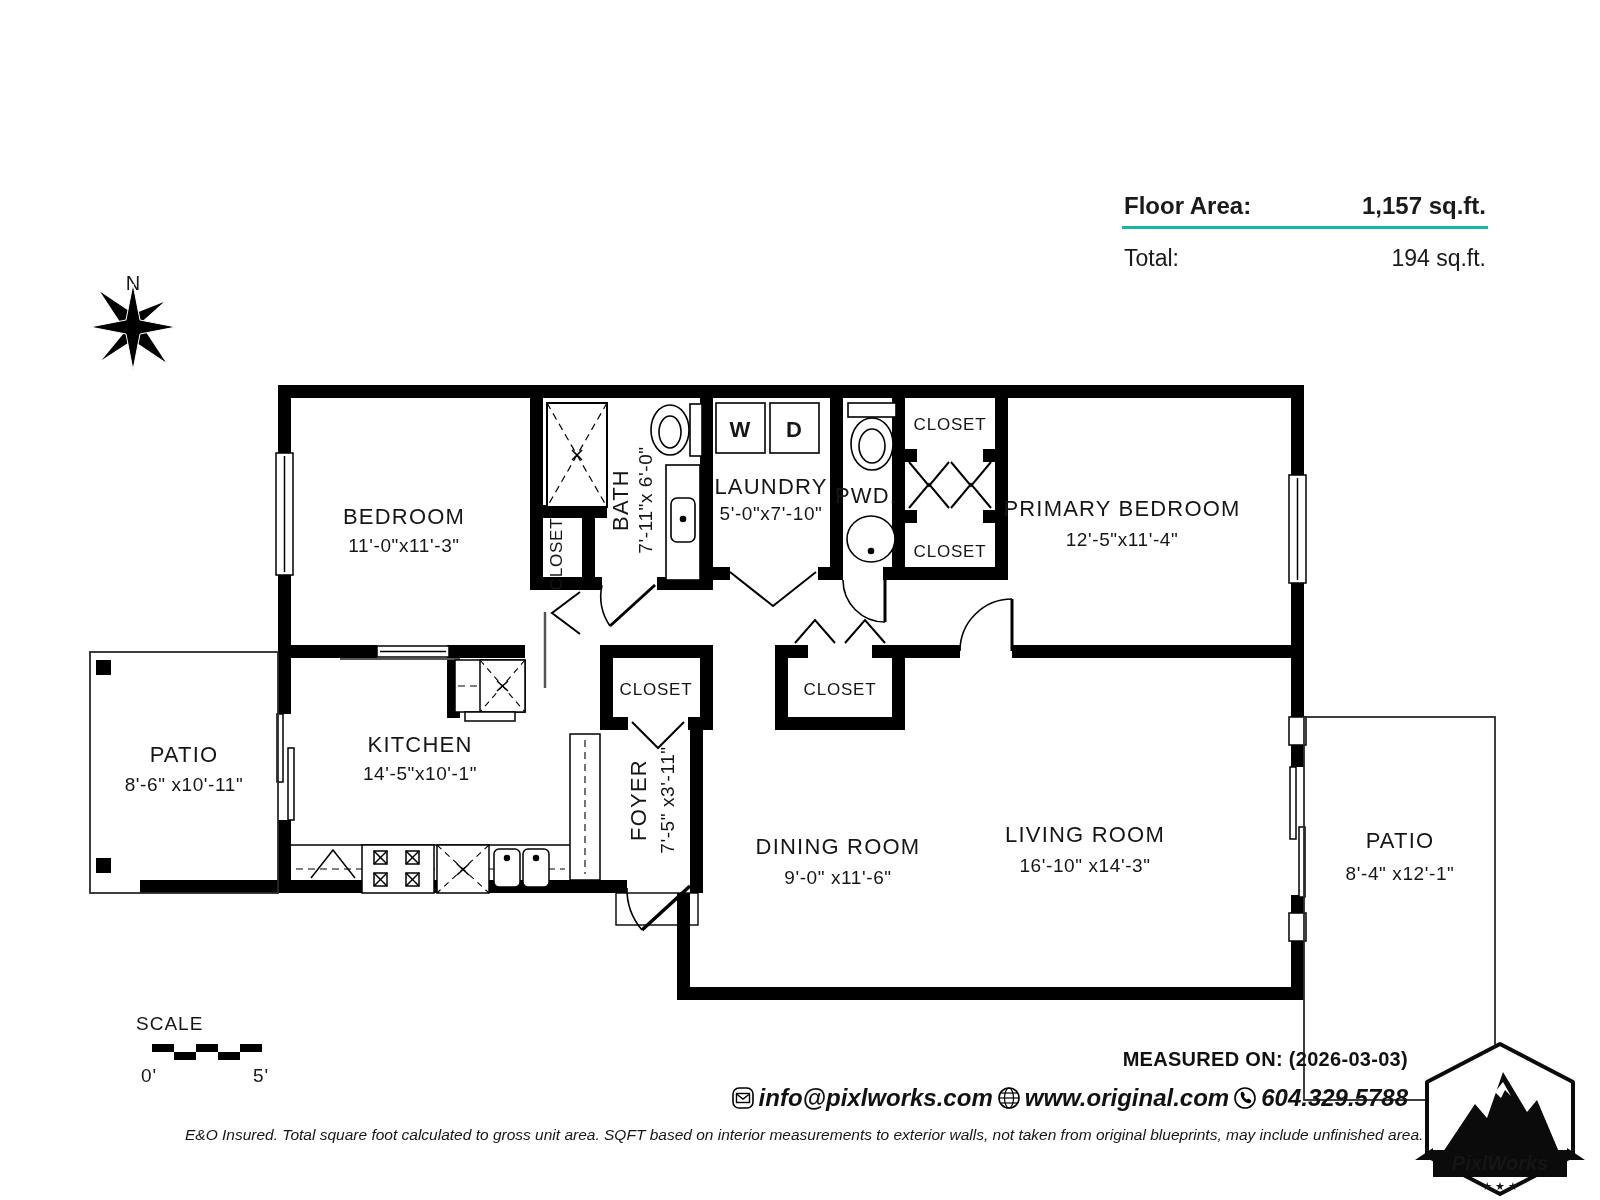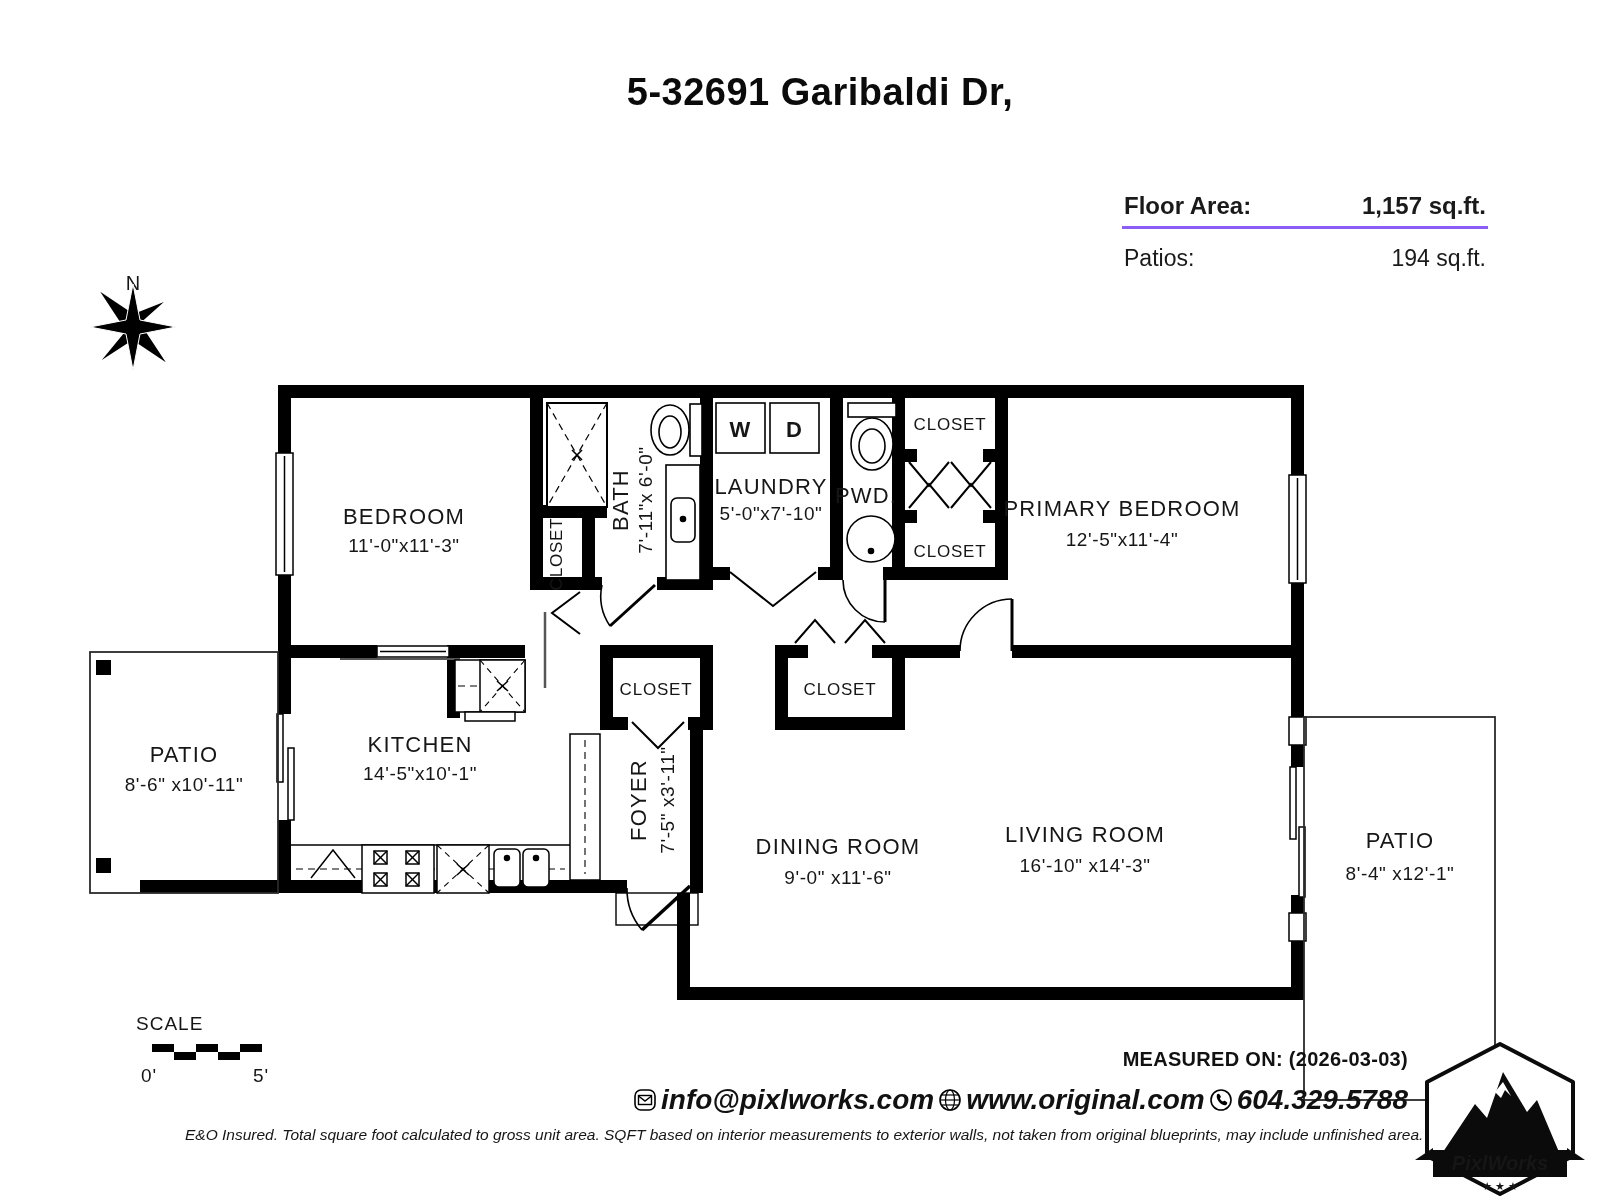--- a/index.html
+++ b/index.html
@@ -3,48 +3,47 @@
 <meta charset="utf-8">
 <style>
   html,body{margin:0;padding:0;background:#fff;}
   body{width:1600px;height:1200px;position:relative;font-family:"Liberation Sans",sans-serif;color:#111;overflow:hidden;}
   .abs{position:absolute;}
   
   .title-block{left:120px;top:70px;width:1400px;text-align:center;font-weight:bold;font-size:38px;line-height:44px;letter-spacing:.5px;color:#0b0b0b;}
   
   .info-block{left:1122px;top:190px;width:366px;font-size:23px;color:#1a1a1a;}
   .info-row{display:flex;justify-content:space-between;align-items:baseline;padding:2px 2px 6px 2px;margin-bottom:9px;}
-  .info-row.head{font-weight:bold;font-size:24px;border-bottom:3px solid #8b5cf6;margin-bottom:14px;}
+  .info-row.head{font-weight:bold;font-size:24px;border-bottom:3px solid #14b8a6;margin-bottom:14px;}
   
   svg text{font-family:"Liberation Sans",sans-serif;fill:#161616;}
   .room-name{font-size:22px;letter-spacing:1.2px;}
   .room-dims{font-size:19px;letter-spacing:.6px;}
   .closet-label{font-size:17px;letter-spacing:.8px;}
   .wd-label{font-size:22px;font-weight:bold;}
   .scale-label{font-size:19px;letter-spacing:1px;}
   
   .measured{right:192px;top:1048px;font-size:20px;font-weight:bold;letter-spacing:.3px;}
-  .contact{right:192px;top:1084px;display:flex;gap:4px;align-items:center;font-size:28px;font-weight:bold;font-style:italic;}
+  .contact{right:192px;top:1084px;display:flex;gap:4px;align-items:center;font-size:24px;font-weight:bold;font-style:italic;}
   .contact .ic{display:inline-flex;align-items:center;}
   .disclaimer{left:185px;top:1122px;width:1230px;text-align:center;font-style:italic;font-size:15.5px;line-height:26px;color:#161616;white-space:nowrap;}
 </style>
 </head>
 <body>
 
 <div class="abs title-block">
-  <div>5-32691 Garibaldi Dr,</div>
 </div>
 
 <div class="abs info-block">
   <div class="info-row head">
     <span>Floor Area:</span>
     <span>1,157 sq.ft.</span>
   </div>
   <div class="info-row">
-    <span>Patios:</span>
+    <span>Total:</span>
     <span>194 sq.ft.</span>
   </div>
 </div>
 
 <svg class="abs" style="left:0;top:0;" width="1600" height="1200" viewBox="0 0 1600 1200">
 
   <g>
     <text x="133" y="290" text-anchor="middle" font-size="20">N</text>
     <path d="M163,301 L140,323 L167,361 L133,340 L103,361 L126,331 L99,293 L133,314 Z" fill="#000" transform="rotate(2 133 327)"></path>
     <path d="M133,284 L140,320 L176,327 L140,334 L133,370 L126,334 L90,327 L126,320 Z" fill="#000" stroke="#fff" stroke-width="1"></path>

